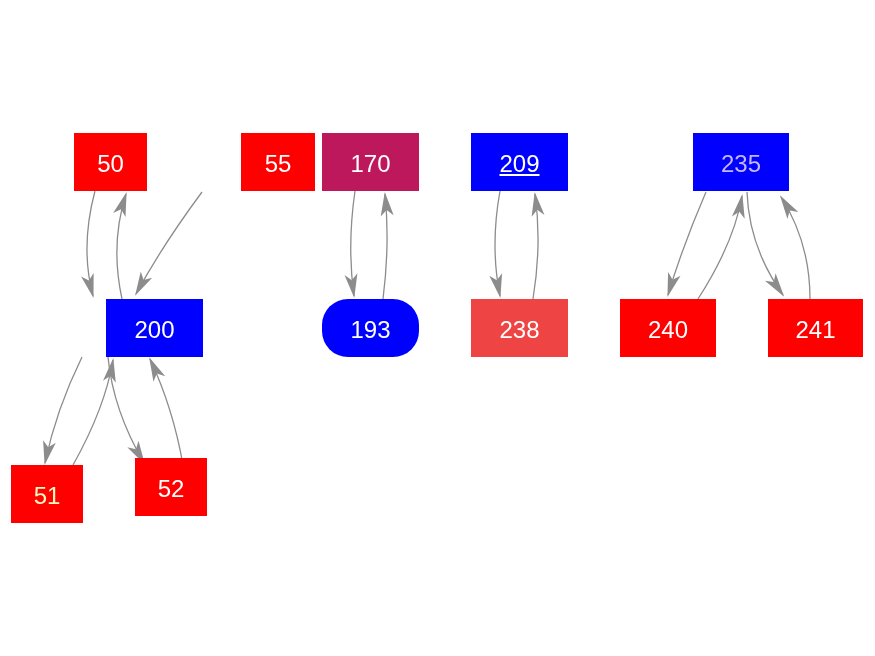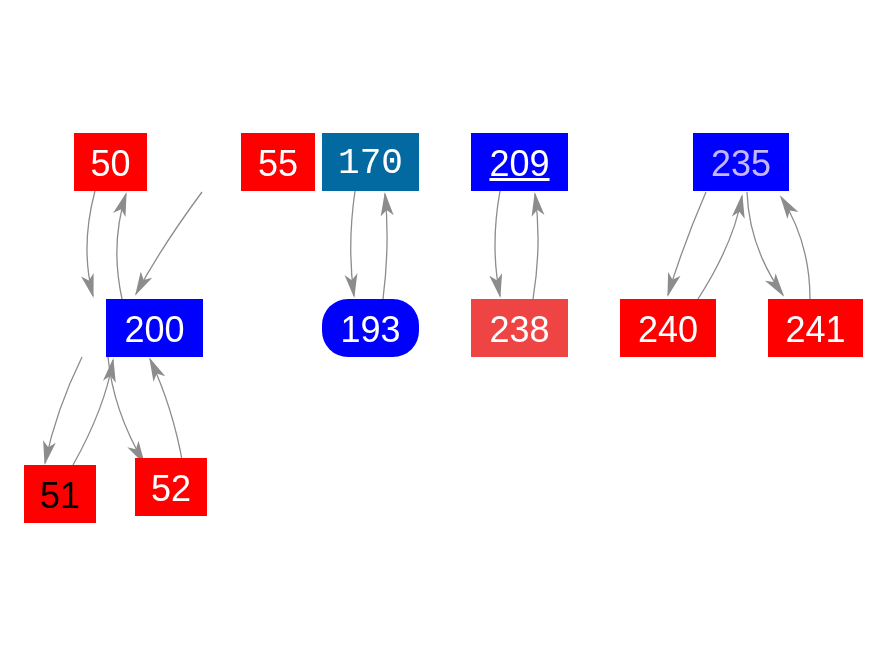--- a/index.html
+++ b/index.html
@@ -10,21 +10,21 @@
     overflow:hidden;
     font-family:"Liberation Sans","DejaVu Sans",sans-serif;
   }
   #edge-layer{position:absolute;left:0;top:0;}
   #node-layer{position:absolute;left:0;top:0;width:100%;height:100%;}
   .node{
     position:absolute;
     display:flex;align-items:center;justify-content:center;
     box-sizing:border-box;
     color:#ffffff;
-    font-size:36px;
+    font-size:24px;
     line-height:1;
     padding-top:4px;
     user-select:none;
   }
 </style>
 </head>
 <body>
 
 <div class="canvas" style="background: rgb(255, 255, 255);">
   <svg id="edge-layer" width="875" height="656" viewBox="0 0 875 656">
@@ -51,21 +51,21 @@
         <path d="M183,465 Q173,408 150,359" fill="none" stroke="#8c8c8c" stroke-width="1.3" marker-end="url(#arrowhead)"></path>
       </g>
   </svg>
   <div id="node-layer">
       <div class="node" style="left: 74px; top: 133px; width: 73px; height: 58px; background: rgb(255, 0, 0); color: rgb(255, 255, 255);">
         <span>50</span>
       </div>
       <div class="node" style="left: 198px; top: 133px; width: 74px; height: 58px; background: rgb(255, 0, 0); color: rgb(255, 255, 255); margin-left: 43px;">
         <span>55</span>
       </div>
-      <div class="node" style="left: 322px; top: 133px; width: 97px; height: 58px; background: #0369a1; color: rgb(255, 255, 255); font-family: Liberation Mono, monospace;">
+      <div class="node" style="left: 322px; top: 133px; width: 97px; height: 58px; background: #be185d; color: rgb(255, 255, 255);">
         <span>170</span>
       </div>
       <div class="node" style="left: 471px; top: 133px; width: 97px; height: 58px; background: rgb(0, 0, 255); color: rgb(255, 255, 255); text-decoration: underline;">
         <span>209</span>
       </div>
       <div class="node" style="left: 693px; top: 133px; width: 96px; height: 58px; background: rgb(0, 0, 255); color: #c4b5fd;">
         <span>235</span>
       </div>
       <div class="node" style="left: 62px; top: 299px; width: 97px; height: 58px; background: rgb(0, 0, 255); color: rgb(255, 255, 255); margin-left: 44px;">
         <span>200</span>
@@ -75,20 +75,20 @@
       </div>
       <div class="node" style="left: 471px; top: 299px; width: 97px; height: 58px; background: #ef4444; color: rgb(255, 255, 255);">
         <span>238</span>
       </div>
       <div class="node" style="left: 620px; top: 299px; width: 96px; height: 58px; background: rgb(255, 0, 0); color: rgb(255, 255, 255);">
         <span>240</span>
       </div>
       <div class="node" style="left: 768px; top: 299px; width: 95px; height: 58px; background: rgb(255, 0, 0); color: rgb(255, 255, 255);">
         <span>241</span>
       </div>
-      <div class="node" style="left: 24px; top: 465px; width: 72px; height: 58px; background: rgb(255, 0, 0); color: #000000;">
+      <div class="node" style="left: 11px; top: 465px; width: 72px; height: 58px; background: rgb(255, 0, 0); color: #fef9c3;">
         <span>51</span>
       </div>
       <div class="node" style="left: 135px; top: 458px; width: 72px; height: 58px; background: rgb(255, 0, 0); color: rgb(255, 255, 255);">
         <span>52</span>
       </div>
     </div>
 </div>
 
 </body></html>

